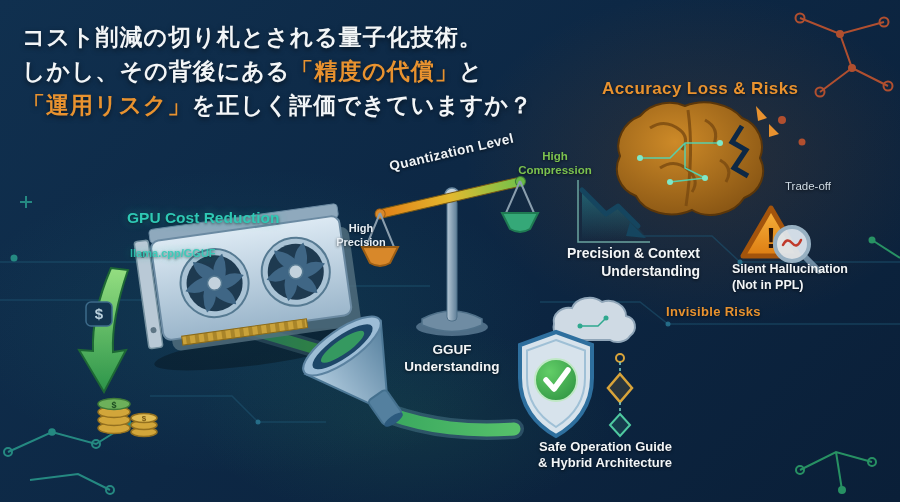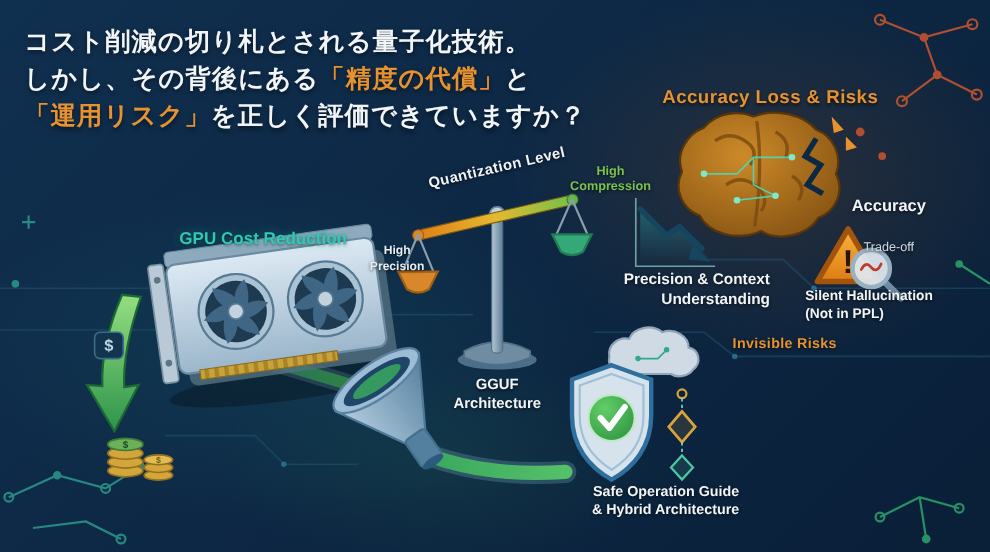--- a/index.html
+++ b/index.html
@@ -14,21 +14,21 @@
   }
   svg.layer{position:absolute;left:0;top:0;width:900px;height:502px;}
   .label{position:absolute;font-weight:bold;white-space:pre-line;
          text-shadow:0 1px 3px rgba(0,0,0,.65);line-height:1.25;}
   .title-block{position:absolute;left:22px;top:20px;width:580px;
     font-size:23px;font-weight:800;letter-spacing:1px;line-height:34px;
     color:var(--text-light,#f2f5f7);text-shadow:0 2px 5px rgba(0,0,0,.55);}
   .hl{color:var(--orange,#e8922f);}
   #risk-banner{left:602px;top:78px;font-size:17px;color:var(--orange,#e8922f);letter-spacing:.4px;}
   #gpu-label{left:127px;top:188px;color:var(--teal,#2fc9b5);
-    text-shadow:0 0 10px rgba(47,201,181,.45),0 1px 3px rgba(0,0,0,.6);margin-left:36px;}
+    text-shadow:0 0 10px rgba(47,201,181,.45),0 1px 3px rgba(0,0,0,.6);}
   #gpu-label .t{font-size:15.5px;font-weight:bold;}
   #gpu-label .s{font-size:11px;font-weight:bold;opacity:.9;margin-left:3px;}
   #quant-level{left:368px;top:164px;width:172px;text-align:center;font-size:13.5px;
     color:#f0f4f7;transform:rotate(-13deg);transform-origin:left center;letter-spacing:.4px;}
   #high-precision{left:330px;top:222px;width:62px;text-align:center;font-size:11px;color:#e6edf3;}
   #high-compression{left:514px;top:149px;width:82px;text-align:center;font-size:11.5px;color:#7cc24f;}
   #precision-context{left:558px;top:245px;width:142px;text-align:right;font-size:14px;color:#f2f5f7;}
   #accuracy-tradeoff{left:752px;top:159px;width:112px;text-align:center;color:#f2f5f7;}
   #accuracy-tradeoff .t{font-size:15px;font-weight:bold;}
   #accuracy-tradeoff .s{font-size:11.5px;font-weight:normal;color:#cfdbe4;}
@@ -318,38 +318,38 @@
     </div>
     <div>
       <span class="hl">「運用リスク」</span><span>を正しく評価できていますか？</span>
     </div>
   </div>
 
   <div class="label" id="risk-banner">Accuracy Loss &amp; Risks</div>
 
   <div class="label" id="gpu-label">
     <div class="t">GPU Cost Reduction</div>
+    <div class="s">llama.cpp/GGUF</div>
   </div>
 
   <div class="label" id="quant-level">Quantization Level</div>
   <div class="label" id="high-precision">High
 Precision</div>
   <div class="label" id="high-compression">High
 Compression</div>
 
   <div class="label" id="precision-context">Precision &amp; Context
 Understanding</div>
 
   <div class="label" id="accuracy-tradeoff">
-    <div class="t">Accuracy</div>
     <div class="s">Trade-off</div>
   </div>
 
   <div class="label" id="silent-hallucination">Silent Hallucination
 (Not in PPL)</div>
   <div class="label" id="invisible-risks">Invisible Risks</div>
 
   <div class="label" id="gguf-label">GGUF
-Architecture</div>
+Understanding</div>
   <div class="label" id="safe-operation">Safe Operation Guide
 &amp; Hybrid Architecture</div>
 
 </div>
 
 </body></html>

